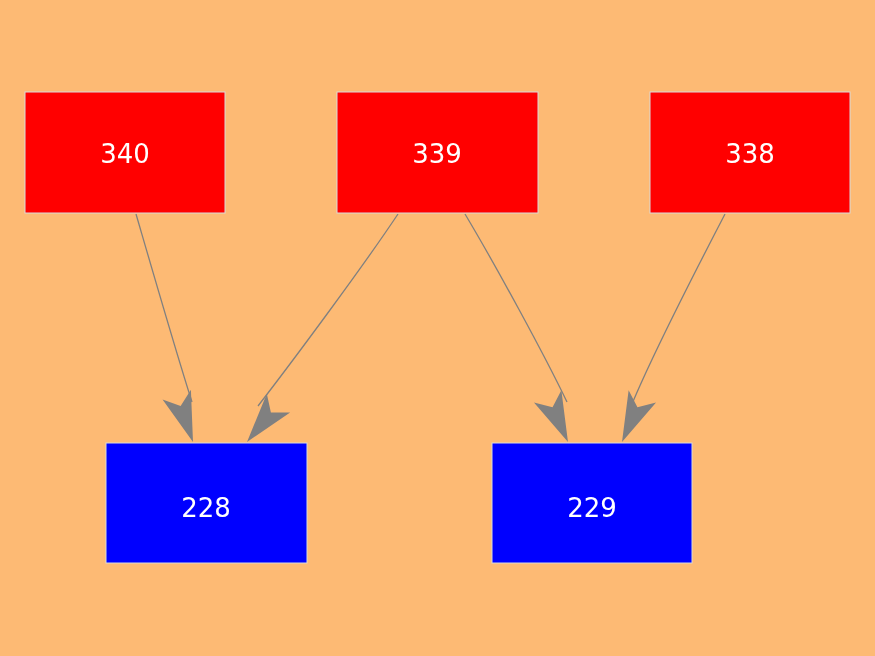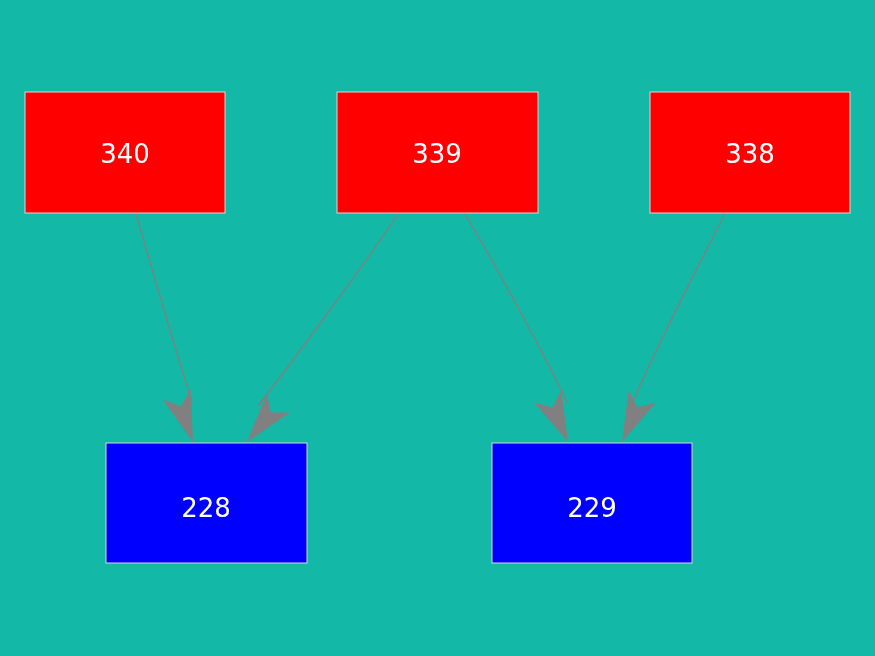--- a/index.html
+++ b/index.html
@@ -4,21 +4,21 @@
 <style>
   html, body {
     margin: 0;
     padding: 0;
     background: #ffffff;
   }
   #canvas {
     position: relative;
     width: 875px;
     height: 656px;
-    background: #14b8a6;
+    background: #fdba74;
     overflow: hidden;
     font-family: "DejaVu Sans", "Liberation Sans", sans-serif;
   }
   #graph-svg {
     position: absolute;
     left: 0;
     top: 0;
     width: 875px;
     height: 656px;
     display: block;

